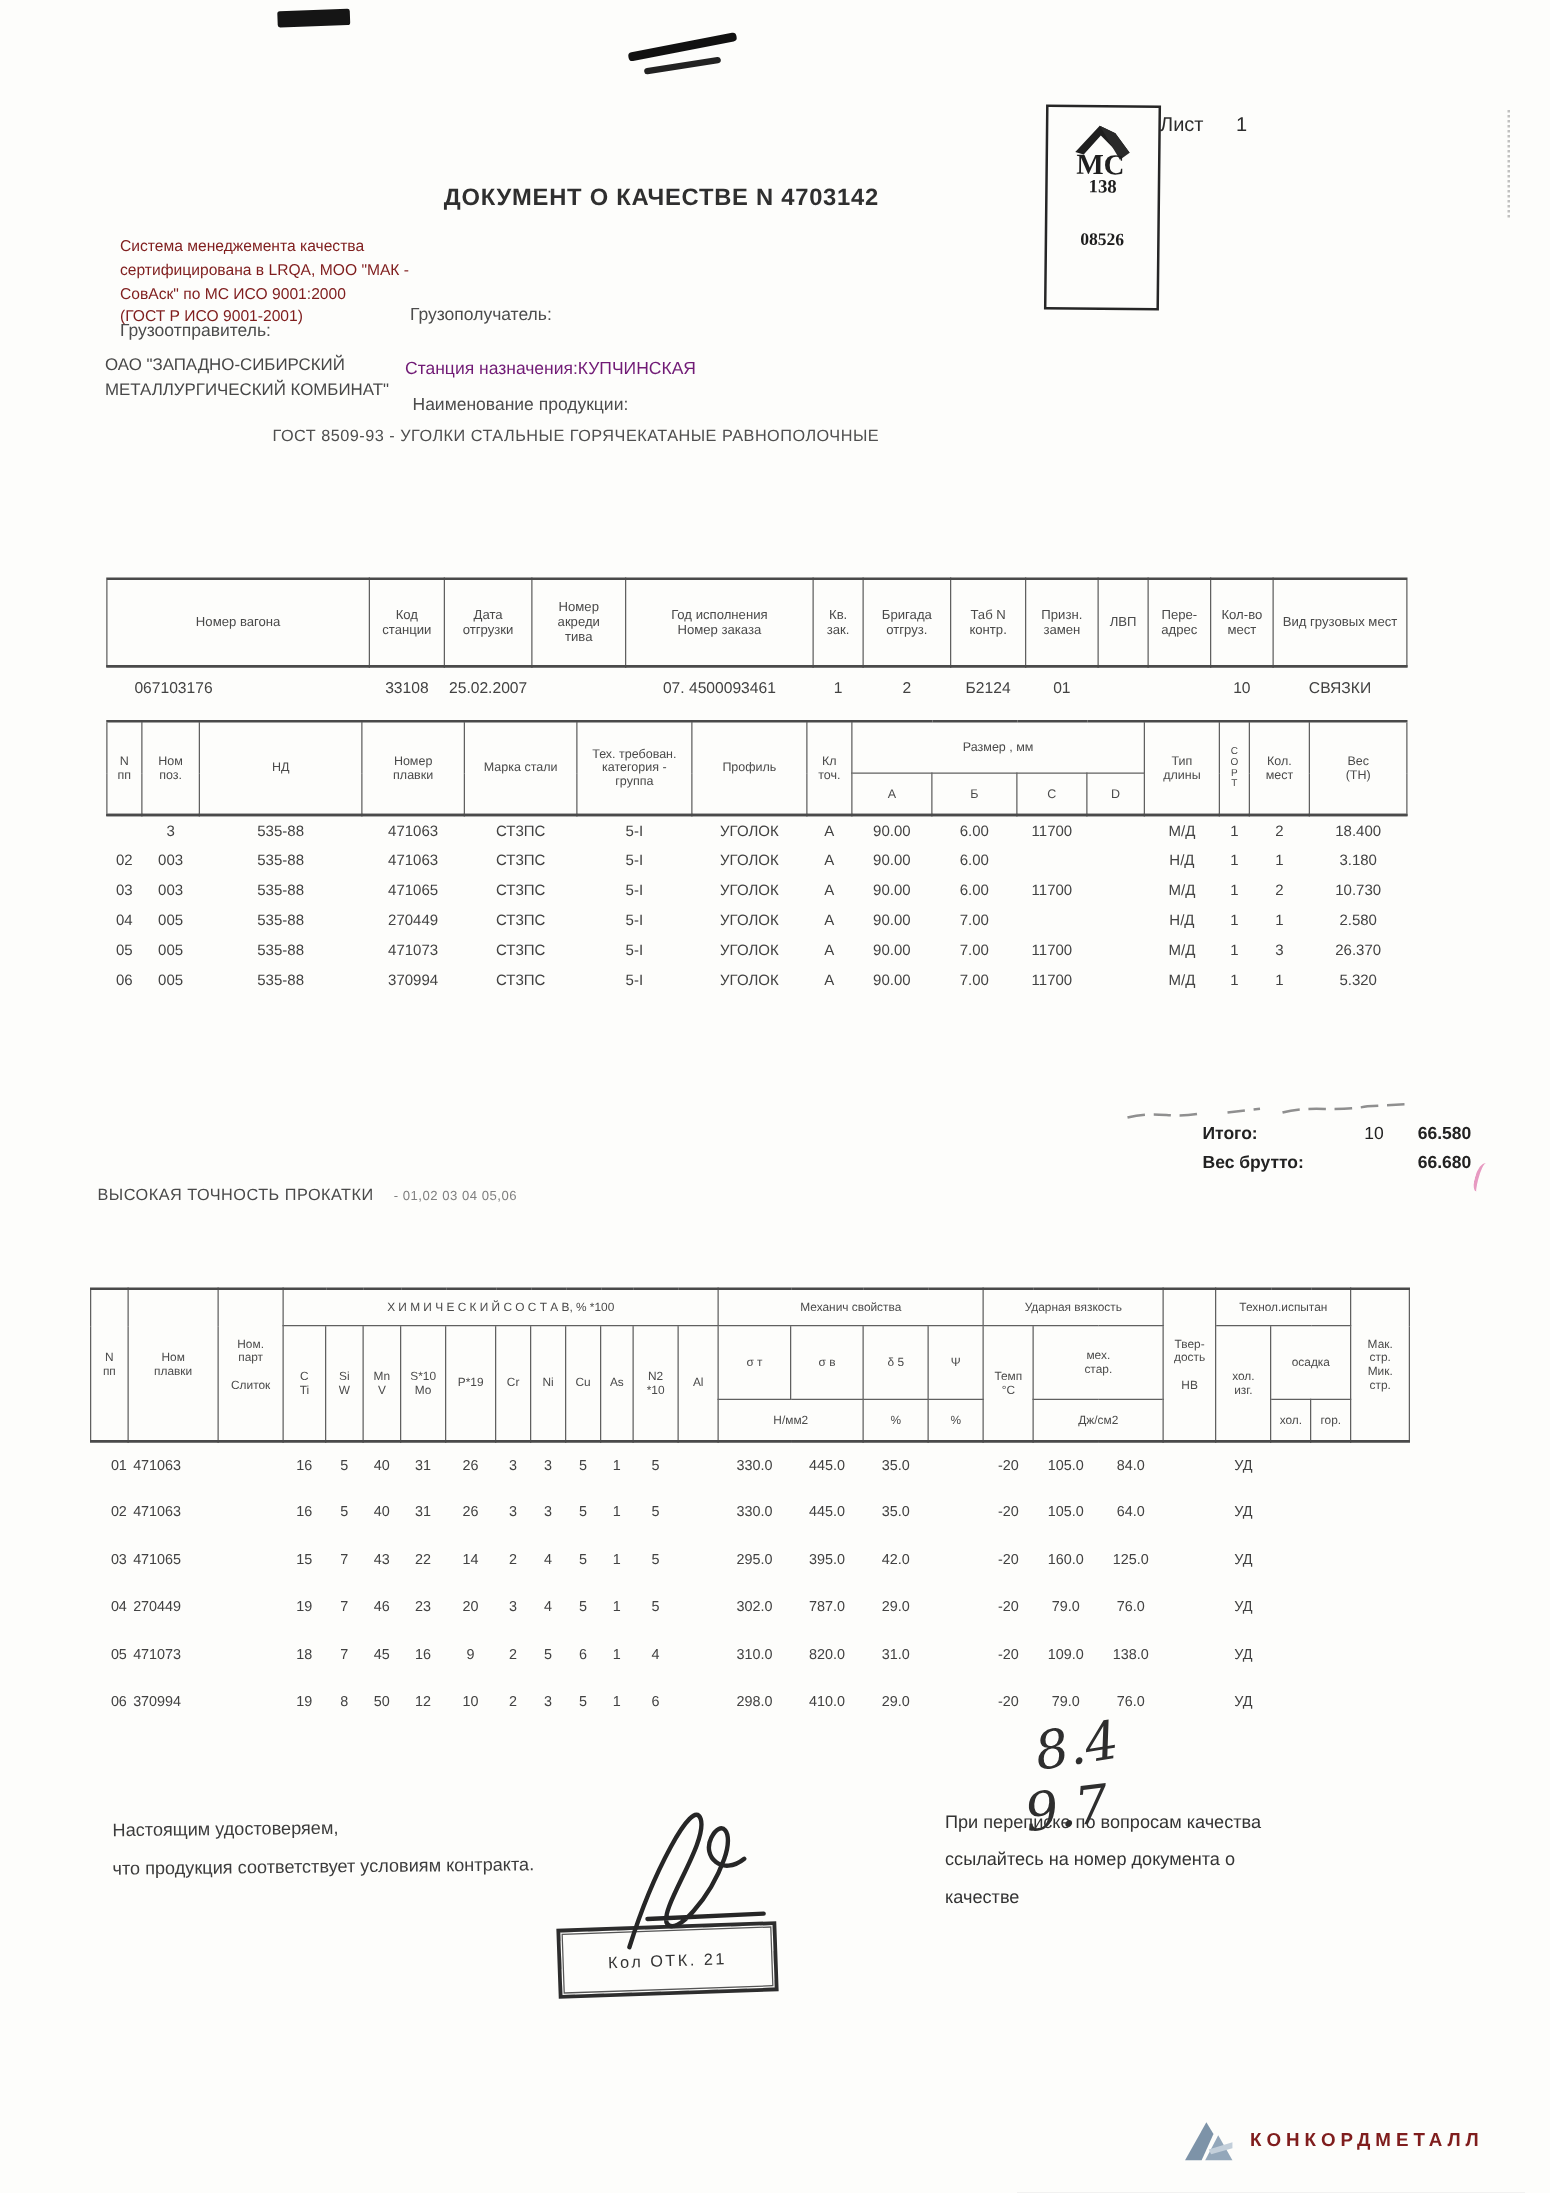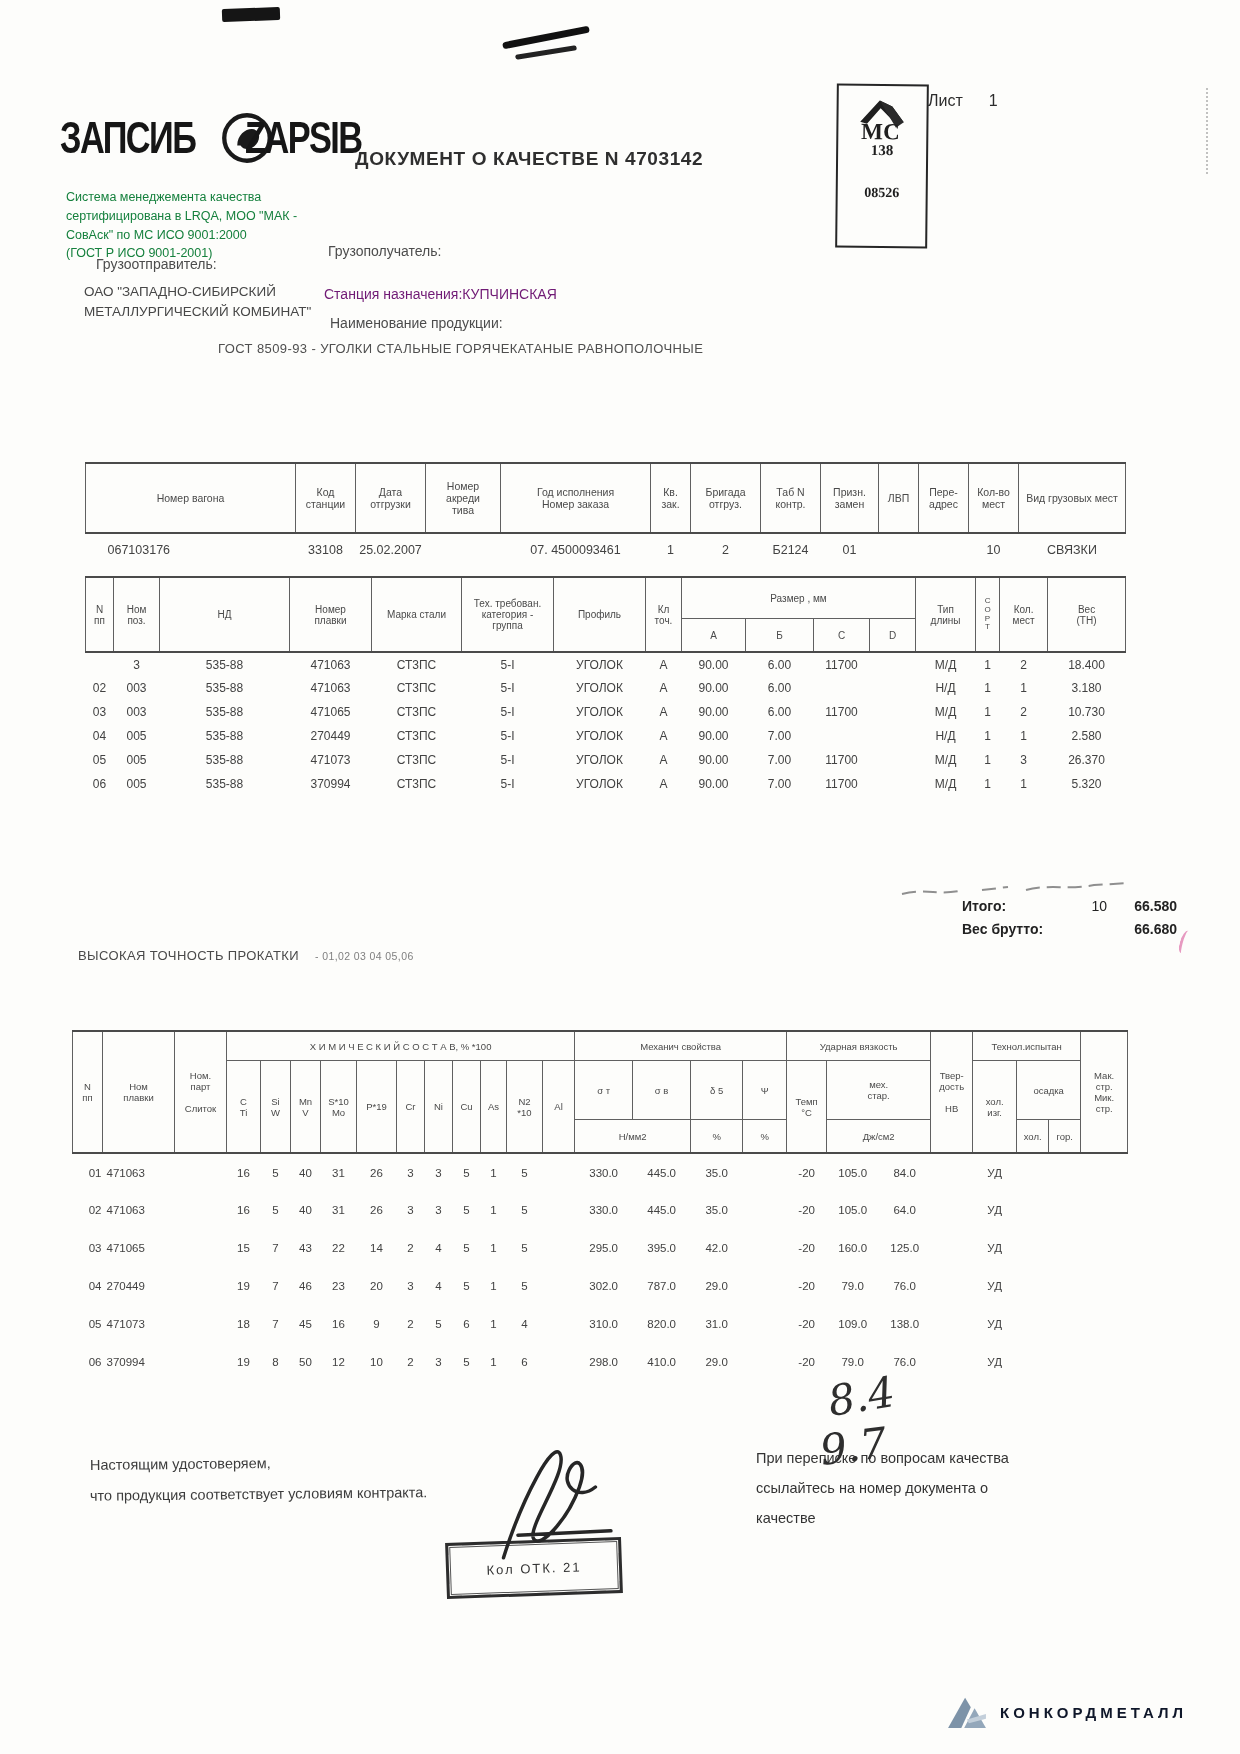--- a/index.html
+++ b/index.html
@@ -12,21 +12,21 @@
   .mark2{left:502px;top:34px;width:88px;height:7px;background:#111;transform:rotate(-11deg);border-radius:3px;}
   .mark3{left:515px;top:50px;width:62px;height:5px;background:#222;transform:rotate(-9deg);border-radius:3px;}
   .dotline{left:1206px;top:88px;height:86px;width:0;border-left:2px dotted #9a9a9a;opacity:.6;}
   .pinkmark{left:1180px;top:930px;width:7px;height:24px;border-left:3px solid #e07aae;border-radius:60% 40%;transform:rotate(14deg);opacity:.75;}
 
   
   .logo{left:60px;top:112px;display:flex;align-items:center;gap:2px;}
   .logo .word{font-size:44px;font-weight:bold;color:#161616;letter-spacing:-2px;transform:scaleX(.78);transform-origin:left;line-height:1;}
   .logo .word.en{transform-origin:left;margin-left:-22px;}
   .emblem{width:52px;height:52px;margin:0 -8px 0 -14px;flex:0 0 auto;}
-  .certtext{left:66px;top:188px;width:250px;font-size:12.5px;line-height:1.5;color:#15803d;}
+  .certtext{left:96px;top:188px;width:250px;font-size:12.5px;line-height:1.5;color:#7f1d1d;}
   .title{left:355px;top:148px;font-size:19px;font-weight:bold;letter-spacing:.6px;color:#2f2f2f;}
   .stampbox{left:836px;top:84px;width:88px;height:160px;border:2px solid #262626;transform:rotate(.6deg);
             display:flex;flex-direction:column;align-items:center;}
   .stampbox .num{font-family:"Liberation Serif","DejaVu Serif",serif;font-weight:bold;color:#1d1d1d;font-size:15px;}
   .stampbox .code{font-family:"Liberation Serif","DejaVu Serif",serif;font-weight:bold;color:#1d1d1d;font-size:14px;margin-top:26px;}
   .sheet{left:928px;top:92px;font-size:16px;color:#2c2c2c;}
   .sheet b{margin-left:26px;font-weight:normal;}
 
   .lbl{font-size:14px;color:#4c4c4c;}
   .shipper-label{left:96px;top:256px;}
@@ -86,43 +86,33 @@
   .certify2{left:90px;top:1486px;font-size:14.5px;color:#3c3c3c;transform:rotate(-.6deg);}
   .otkstamp{left:446px;top:1540px;width:170px;height:50px;border:3px solid #2d2d2d;transform:rotate(-2deg);
             display:flex;align-items:center;justify-content:center;font-size:13px;letter-spacing:2px;color:#333;
             box-shadow:inset 0 0 0 1px #fdfdfb, inset 0 0 0 2px #555;}
   .signature{left:486px;top:1414px;}
   .note1{left:756px;top:1450px;font-size:14.5px;color:#333;}
   .note2{left:756px;top:1480px;font-size:14.5px;color:#333;}
   .note3{left:756px;top:1510px;font-size:14.5px;color:#333;}
 
   .brand{left:946px;top:1694px;display:flex;align-items:center;gap:12px;}
-  .brand .name{font-size:15px;font-weight:bold;letter-spacing:4px;color:#0f172a;}
+  .brand .name{font-size:15px;font-weight:bold;letter-spacing:4px;color:#7f1d1d;}
 </style>
 </head>
 <body>
 
 <div class="page">
 
   <div class="abs mark1"></div>
   <div class="abs mark2"></div>
   <div class="abs mark3"></div>
   <div class="abs dotline"></div>
   <div class="abs pinkmark"></div>
 
-  <div class="abs logo">
-    <span class="word">ЗАПСИБ</span>
-    <span class="emblem">
-      <svg viewBox="0 0 48 48" width="52" height="52">
-        <circle cx="24" cy="24" r="21" fill="none" stroke="#1a1a1a" stroke-width="4"></circle>
-        <path d="M15 31 C15 16 33 11 35 21 C37 31 23 39 18 31 Z" fill="#1a1a1a"></path>
-      </svg>
-    </span>
-    <span class="word en">ZAPSIB</span>
-  </div>
 
   <div class="abs certtext">
     <div>Система  менеджемента   качества</div>
     <div>сертифицирована в LRQA, МОО "МАК -</div>
     <div>СовАск"  по  МС  ИСО  9001:2000</div>
     <div>(ГОСТ Р ИСО 9001-2001)</div>
   </div>
 
   <div class="abs title">ДОКУМЕНТ О КАЧЕСТВЕ   N 4703142</div>
 

